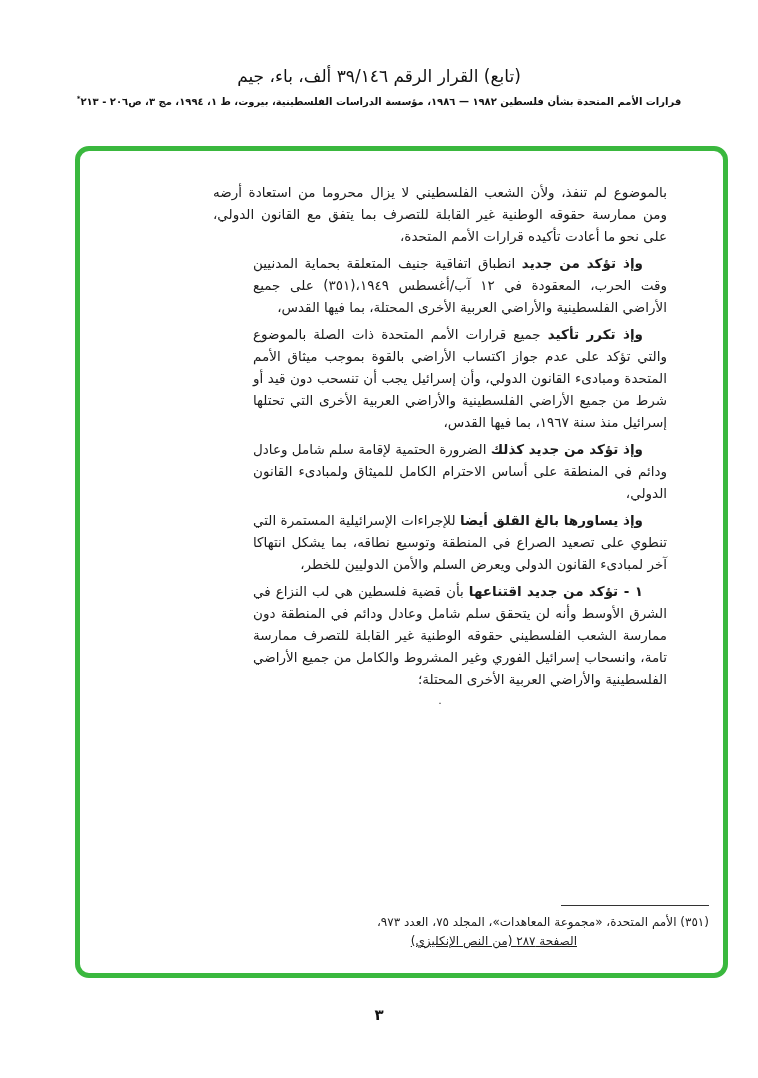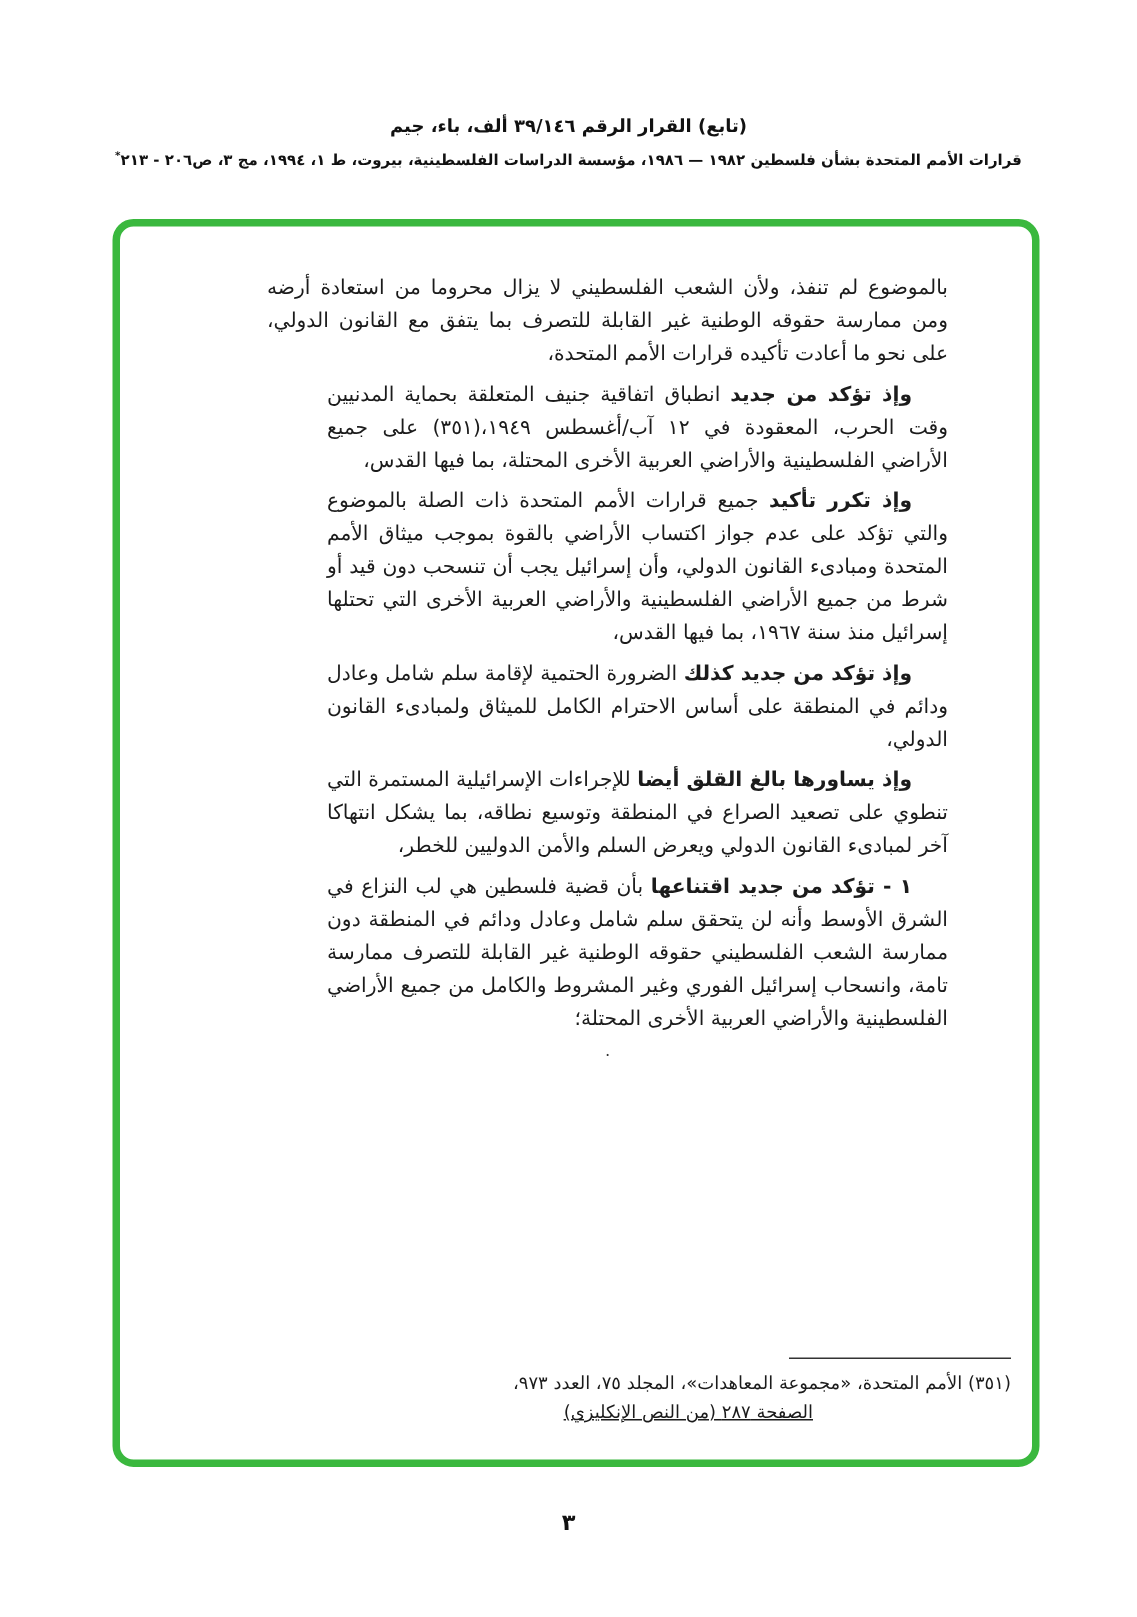--- a/index.html
+++ b/index.html
@@ -14,24 +14,23 @@
   }
   .page { position: absolute; inset: 0; background: #ffffff; }
 
   .doc-header {
     position: absolute;
     top: 66px; left: 0; width: 100%;
     text-align: center;
     direction: rtl;
   }
   .doc-title {
-    font-size: 12px;
-    font-weight: 700;
+    font-size: 17px;
+    font-weight: 400;
     color: #111;
-    margin-top: 11px;
   }
   .doc-source {
     margin-top: 9px;
     font-size: 10px;
     font-weight: 700;
     color: #111;
   }
   .doc-source sup { font-size: 7px; vertical-align: super; }
 
   .highlight-box {
@@ -98,21 +97,21 @@
 
 <div class="page">
 
   <header class="doc-header">
     <div class="doc-title">(تابع) القرار الرقم ٣٩/١٤٦ ألف، باء، جيم</div>
     <div class="doc-source">
       <span>قرارات الأمم المتحدة بشأن فلسطين ١٩٨٢ — ١٩٨٦، مؤسسة الدراسات الفلسطينية، بيروت، ط ١، ١٩٩٤، مج ٣، ص٢٠٦ - ٢١٣</span><sup>*</sup>
     </div>
   </header>
 
-  <div class="highlight-box" style="border-color: rgb(58, 184, 62);">
+  <div class="highlight-box" style="border-color: rgb(58, 184, 62); padding-left: 35px;">
     <div class="text-column">
 
       <p class="para">
         <span class="lead"></span>
         <span>بالموضوع لم تنفذ، ولأن الشعب الفلسطيني لا يزال محروما من استعادة أرضه ومن ممارسة حقوقه الوطنية غير القابلة للتصرف بما يتفق مع القانون الدولي، على نحو ما أعادت تأكيده قرارات الأمم المتحدة،</span>
       </p>
 
       <p class="para indent">
         <span class="lead">وإذ تؤكد من جديد</span>
         <span>انطباق اتفاقية جنيف المتعلقة بحماية المدنيين وقت الحرب، المعقودة في ١٢ آب/أغسطس ١٩٤٩،(٣٥١) على جميع الأراضي الفلسطينية والأراضي العربية الأخرى المحتلة، بما فيها القدس،</span>

